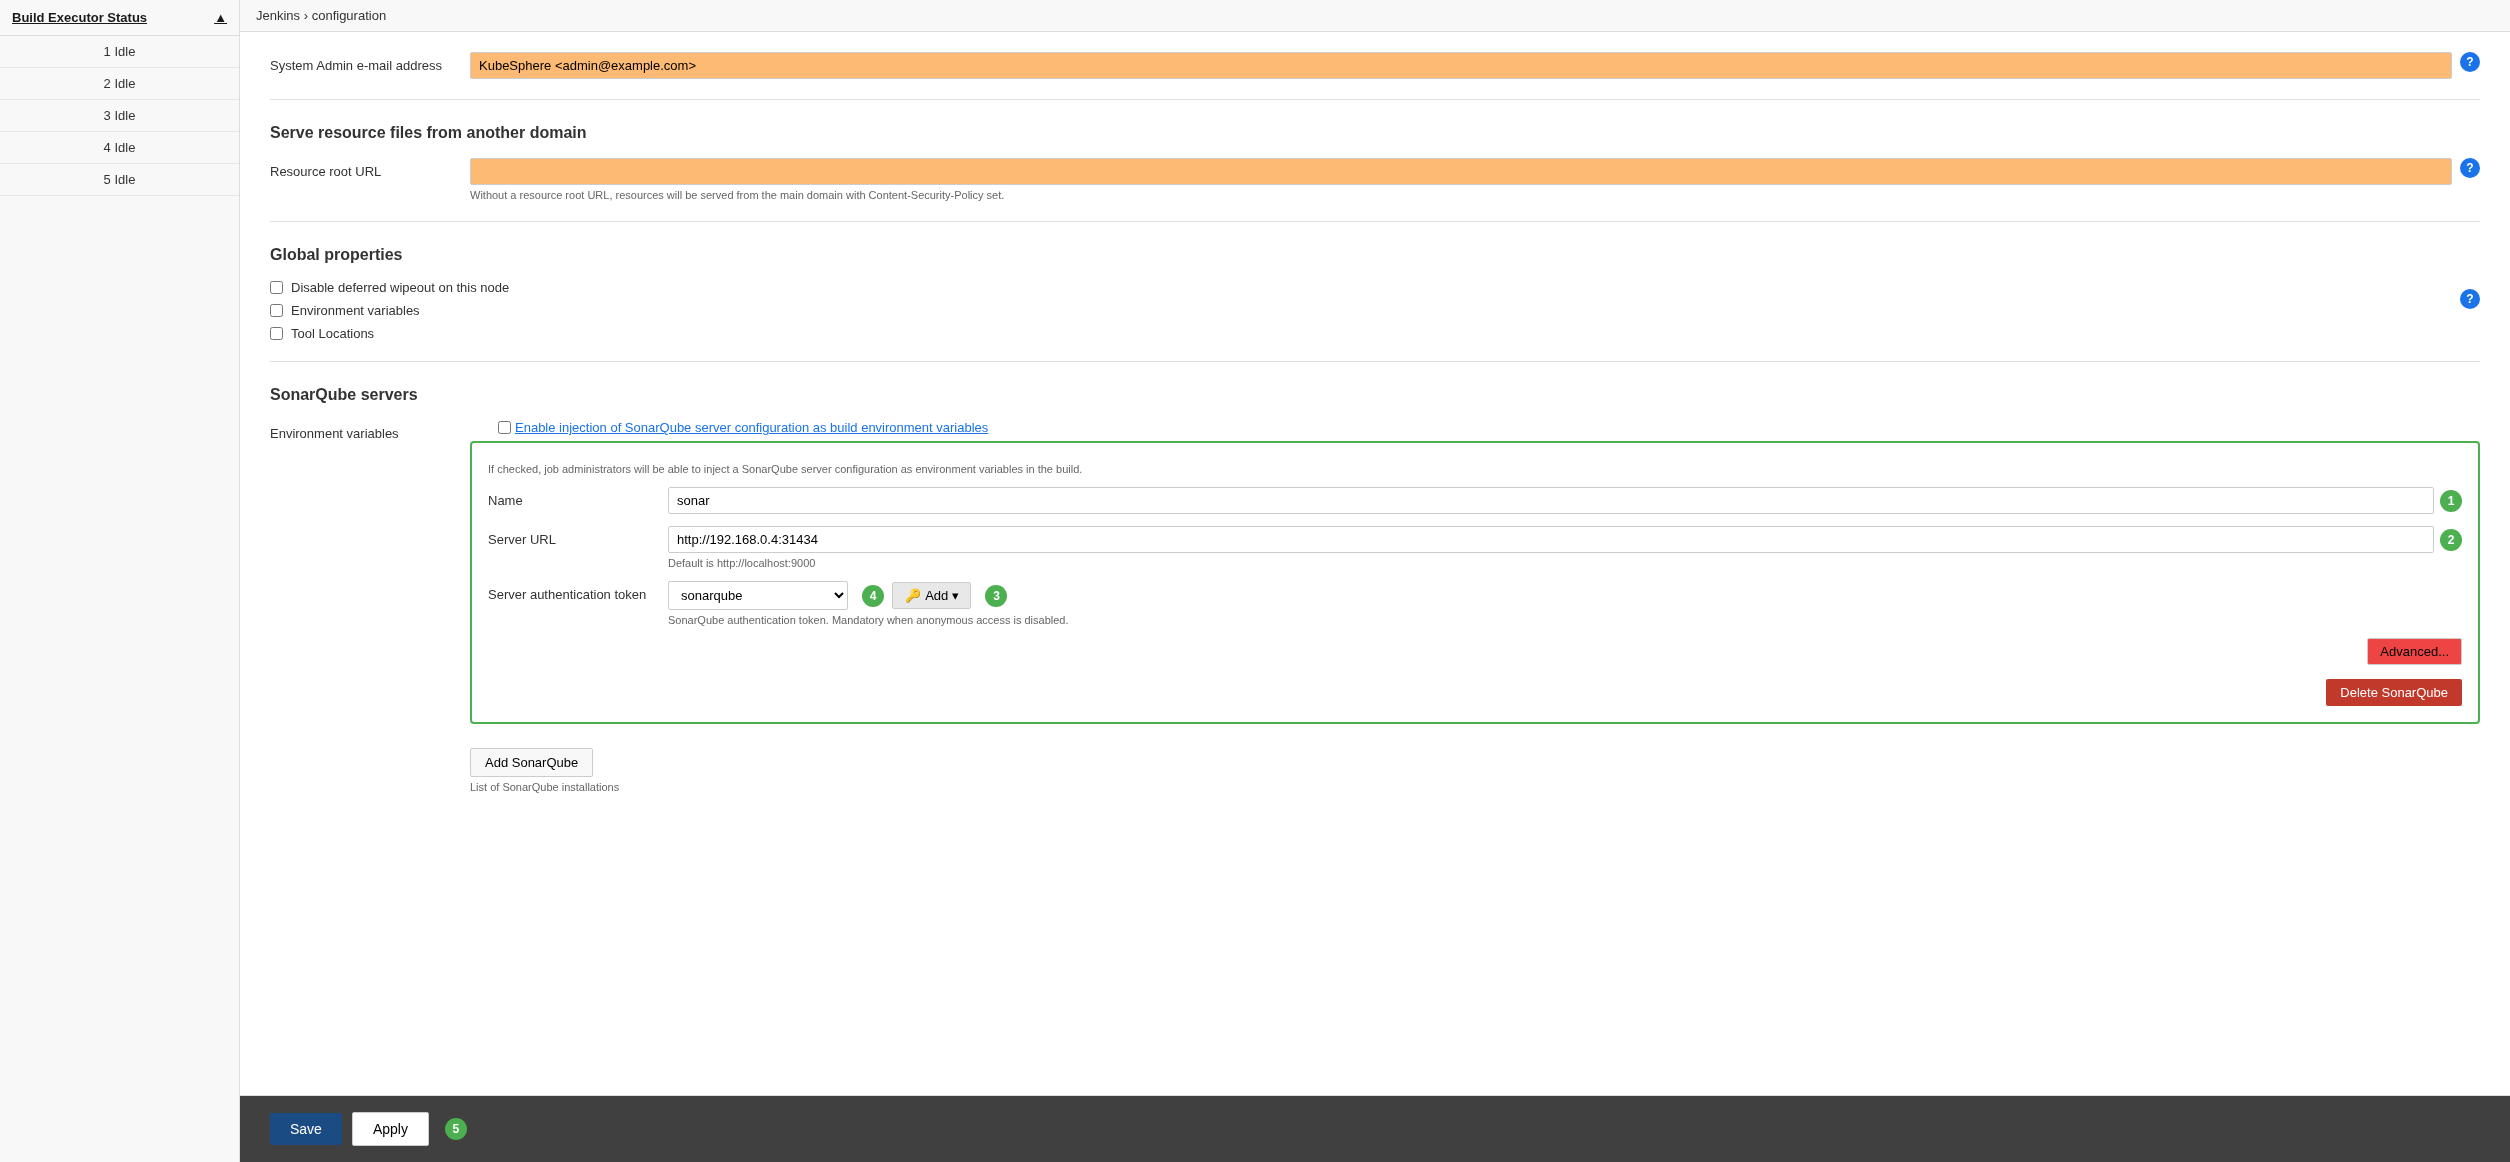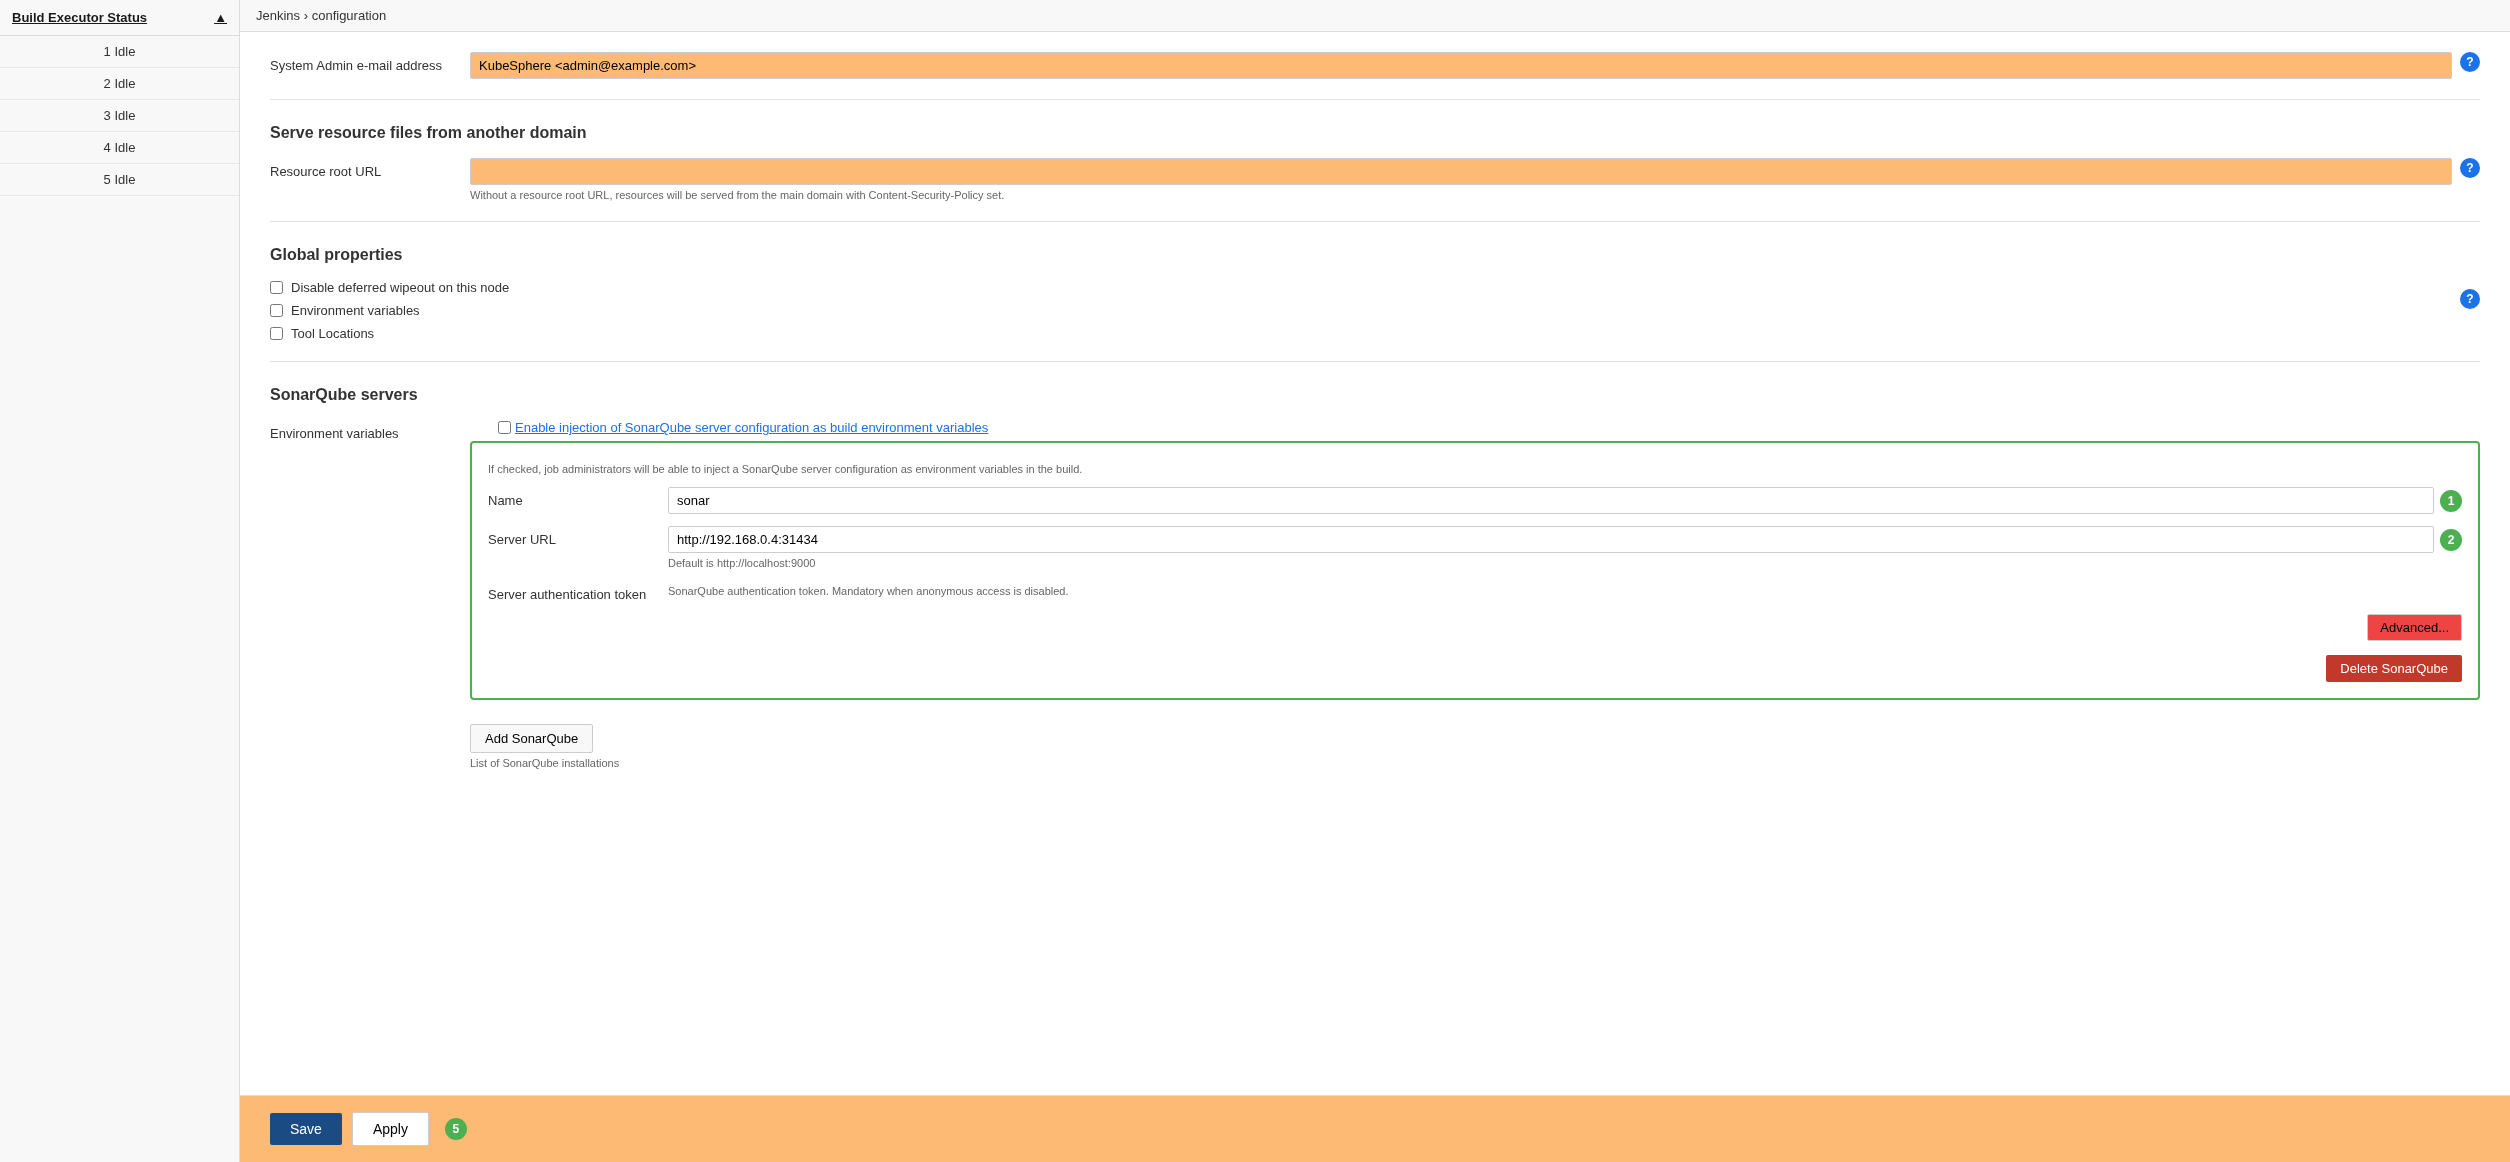--- a/index.html
+++ b/index.html
@@ -226,21 +226,21 @@
       margin-top: 10px;
     }
 
     
     .footer {
       display: flex;
       align-items: center;
       gap: 10px;
       padding: 16px 30px;
       border-top: 1px solid #ddd;
-      background: #fdba74;
+      background: #404040;
     }
     .save-btn {
       padding: 8px 20px;
       background: #1a4b82;
       color: #fff;
       border: none;
       border-radius: 2px;
       font-size: 14px;
       cursor: pointer;
     }
@@ -360,20 +360,31 @@
                   <input class="sonar-input" type="text" value="http://192.168.0.4:31434" style="">
                   <span class="badge">2</span>
                 </div>
                 <div class="form-hint">Default is http://localhost:9000</div>
               </div>
             </div>
 
             <div class="sonar-inner-row">
               <div class="sonar-label">Server authentication token</div>
               <div class="sonar-control">
+                <div class="token-row">
+                  <select class="token-select">
+                    <option>sonarqube</option>
+                  </select>
+                  <span class="badge">4</span>
+                  <button class="add-btn">
+                    <span>🔑</span>
+                    <span>Add ▾</span>
+                  </button>
+                  <span class="badge">3</span>
+                </div>
                 <div class="form-hint">SonarQube authentication token. Mandatory when anonymous access is disabled.</div>
               </div>
             </div>
 
             <div class="clearfix">
               <button class="advanced-btn">Advanced...</button>
             </div>
             <div class="clearfix" style="margin-top:8px;">
               <button class="delete-btn">Delete SonarQube</button>
             </div>

